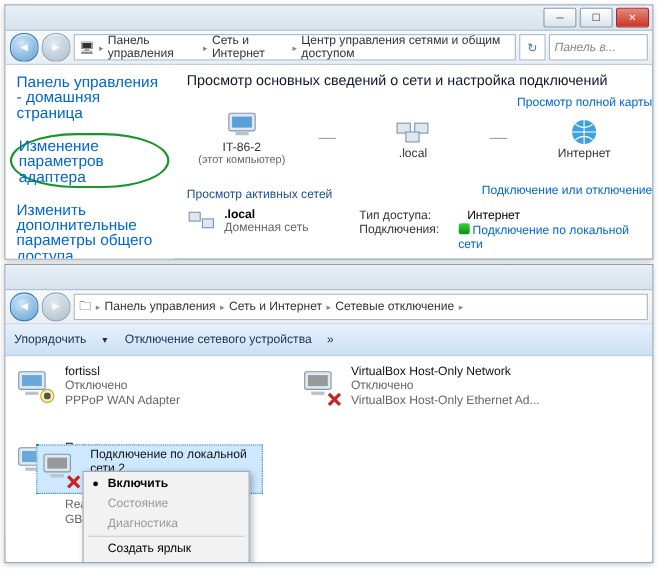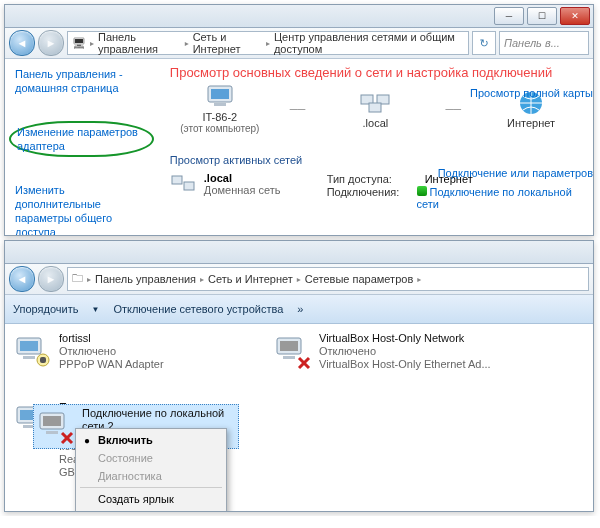--- a/index.html
+++ b/index.html
@@ -13,24 +13,24 @@
 .navbtn{width:24px;height:24px;border-radius:12px;background:radial-gradient(circle at 40% 35%,#cfe6f9,#5c9ed2);border:1px solid #3a7cb0;display:flex;align-items:center;justify-content:center;color:#fff;font-size:11px;box-shadow:inset 0 1px 2px rgba(255,255,255,.7)}
 .navbtn.dis{filter:grayscale(.6) opacity(.6)}
 .addr{flex:1;height:22px;background:#fff;border:1px solid #a8b9c9;display:flex;align-items:center;padding:0 4px;gap:4px;font-size:11px;color:#333}
 .crumb{display:flex;align-items:center;gap:2px}
 .sep{color:#888;font-size:8px}
 .search{width:80px;height:22px;background:#fff;border:1px solid #a8b9c9;display:flex;align-items:center;padding:0 4px;color:#888;font-style:italic;font-size:11px}
 .refresh{width:22px;height:22px;border:1px solid #a8b9c9;background:#fff;display:flex;align-items:center;justify-content:center;color:#3a7cb0}
 .body1{display:flex;height:178px}
 .side{width:160px;padding:8px 10px;background:#fff}
 .side a,.link{color:#0066cc;text-decoration:none;cursor:pointer}
-.side div{margin-bottom:10px;font-size:11px;line-height:14px}
-.circle{display:inline-block;border:2px solid #15952a;border-radius:50%/60%;padding:2px 6px;margin:16px -6px}
+.side div{margin-bottom:10px;font-size:14px;line-height:14px}
+.circle{display:inline-block;border:2px solid #15952a;border-radius:50%/60%;padding:2px 6px;margin:2px -6px}
 .main1{flex:1;padding:6px 12px;position:relative}
-.h1{color:#ef4444;font-size:13px;margin-bottom:3px}
+.h1{color:#0f172a;font-size:13px;margin-bottom:20px}
 .netrow{display:flex;align-items:center;gap:20px;font-size:11px;margin-bottom:20px}
 .netcol{text-align:center;width:100px}
 .netlbl{color:#333}
 .netsub{color:#666;font-size:10px}
 .dash{color:#888}
 .sect{color:#205090;font-size:11px;margin:4px 0 6px 0;display:flex;align-items:center}
 .sect::after{content:"";flex:1;border-top:1px solid #d7de e6;margin-left:6px}
 .rtlink{position:absolute;right:0;color:#0066cc;cursor:pointer}
 .pair{display:flex;gap:8px;font-size:11px;margin:1px 0}
 .pair .k{width:90px;color:#333}
@@ -109,21 +109,21 @@
           <svg class="ic" viewBox="0 0 32 28">
               <circle cx="16" cy="14" r="11" fill="#3fa2e0"></circle>
               <path d="M5 14 h22 M16 3 v22 M8 7 q8 6 16 0 M8 21 q8 -6 16 0" stroke="#fff" fill="none"></path>
             </svg>
           <div class="netlbl">Интернет</div>
         </div>
       </div>
       <div class="sect">
           <span>Просмотр активных сетей</span>
         </div>
-      <span class="rtlink" style="top:108px">Подключение или параметров</span>
+      <span class="rtlink" style="top:108px">Подключение или отключение</span>
       <div style="display:flex;gap:20px;align-items:flex-start">
         <div style="width:150px;display:flex;gap:6px;align-items:center">
           <svg width="28" height="24">
               <rect x="2" y="4" width="10" height="8" fill="#dfe8f0" stroke="#7f95aa"></rect>
               <rect x="14" y="10" width="10" height="8" fill="#dfe8f0" stroke="#7f95aa"></rect>
             </svg>
           <div>
             <div style="font-weight:bold">.local</div>
             <div style="color:#666">Доменная сеть</div>
           </div>
@@ -148,21 +148,21 @@
   <div class="nav">
     <div class="navbtn">◄</div>
     <div class="navbtn dis">►</div>
     <div class="addr">
       <span>🗀</span>
       <span class="sep">▸</span>
       <span class="crumb">Панель управления</span>
       <span class="sep">▸</span>
       <span class="crumb">Сеть и Интернет</span>
       <span class="sep">▸</span>
-      <span class="crumb">Сетевые параметров</span>
+      <span class="crumb">Сетевые отключение</span>
       <span class="sep">▸</span>
     </div>
   </div>
   <div class="toolbar2">
     <div class="t">
         <span>Упорядочить</span>
         <span style="font-size:8px">▼</span>
       </div>
     <div class="t">Отключение сетевого устройства</div>
     <div class="t">»</div>

